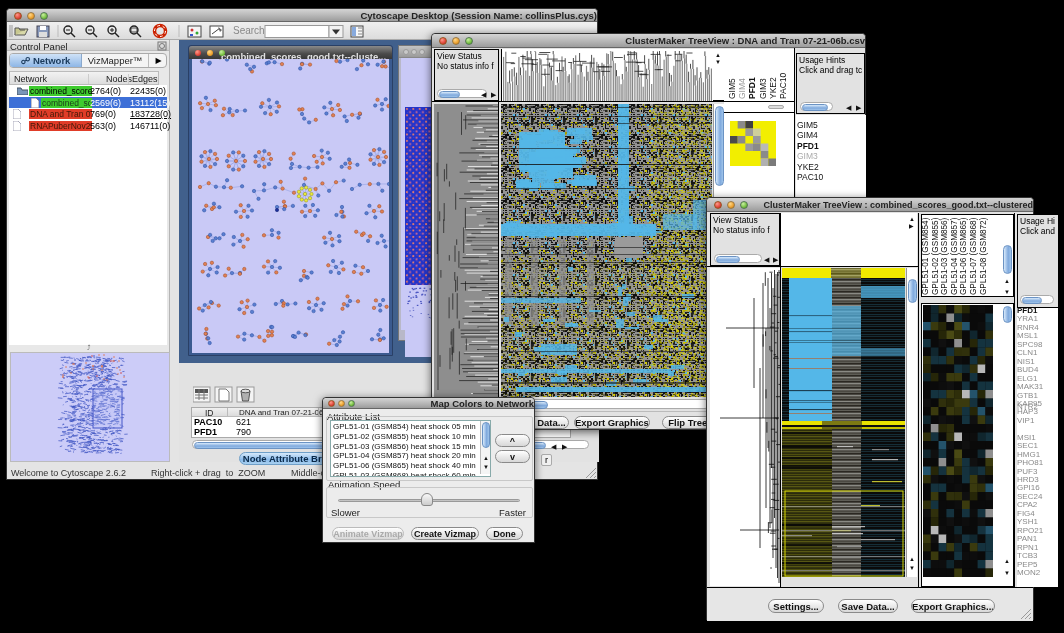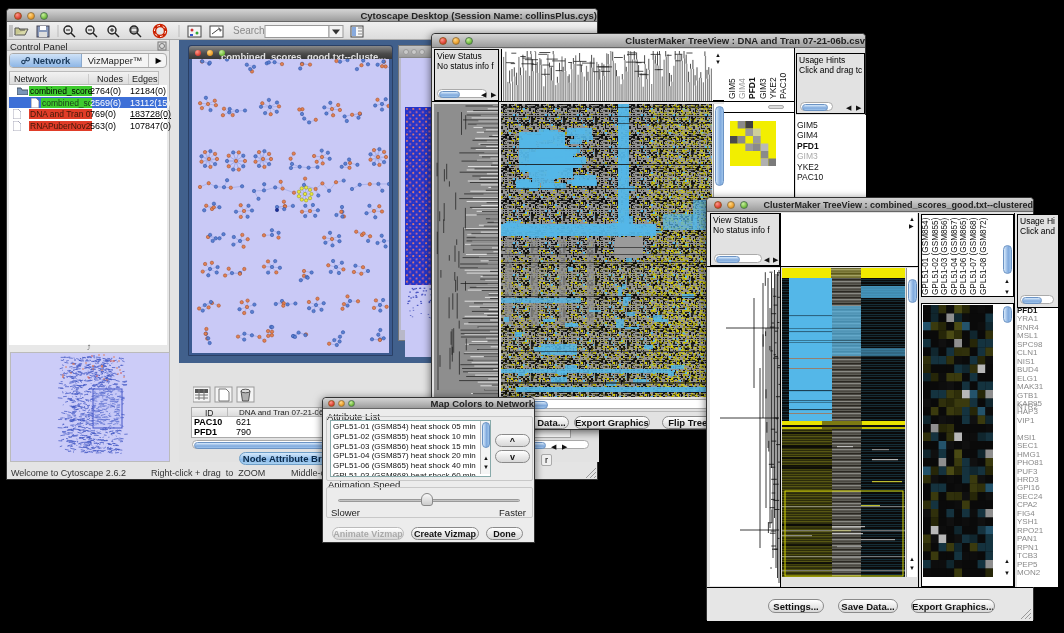--- a/index.html
+++ b/index.html
@@ -92,31 +92,31 @@
     </div>
 
     <div class="abs" style="left:2px;top:13px;width:158px;height:15px;background:#f4f4f4;border:1px solid #aaa;border-radius:4px;overflow:hidden;">
       <div class="abs" style="left:0;top:0;width:72px;height:100%;background:linear-gradient(#cfe2f7,#8db6e6);border-right:1px solid #8aa8cc;text-align:center;font-size:9.5px;font-weight:bold;color:#1a3a5c;line-height:14px;">☍ Network</div>
       <div class="abs" style="left:72px;top:0;width:66px;height:100%;text-align:center;font-size:9.5px;color:#222;line-height:14px;">VizMapper™</div>
       <div class="abs" style="left:138px;top:0;width:20px;height:100%;border-left:1px solid #bbb;text-align:center;font-size:8px;line-height:14px;">▶</div>
     </div>
 
     <div class="abs" style="left:2px;top:31px;width:150px;height:14px;background:linear-gradient(#f2f2f2,#ddd);border:1px solid #bbb;font-size:9px;color:#222;">
       <span class="abs" style="left:4px;top:2px;">Network</span>
-      <span class="abs" style="left:78px;top:2px;border-left:1px solid #ccc;padding-left:8px;">Nodes</span>
+      <span class="abs" style="left:78px;top:2px;border-left:1px solid #ccc;padding-left:17px;">Nodes</span>
       <span class="abs" style="left:118px;top:2px;border-left:1px solid #ccc;padding-left:3px;">Edges</span>
     </div>
     <div class="abs" style="left:2px;top:45px;width:158px;height:260px;background:#fff;font-size:9px;">
       <div style="height:11.6px;position:relative;">
         <svg class="abs" style="left:8px;top:1px" width="11" height="9">
             <path d="M0 9V2h4l1 2h6v5z" fill="#7a96b8" stroke="#456"></path>
           </svg>
         <span class="abs" style="left:20px;top:1px;background:#3ecb2e;padding:0 1px;width:63px;overflow:hidden;white-space:nowrap;font-size:8.5px;">combined_scores</span>
         <span class="abs" style="left:81px;top:1px;">2764(0)</span>
-          <span class="abs" style="left:121px;top:1px;">12184(0)</span>
+          <span class="abs" style="left:121px;top:1px;">22435(0)</span>
       </div>
       <div style="height:11.6px;position:relative;background:#3d6fd7;color:#fff;">
         <svg class="abs" style="left:22px;top:1px" width="8" height="10">
             <path d="M0 0h5l3 3v7H0z" fill="#fff" stroke="#889"></path>
           </svg>
         <span class="abs" style="left:32px;top:1px;background:#3ecb2e;color:#1a3a1a;padding:0 1px;width:51px;overflow:hidden;white-space:nowrap;font-size:8.5px;">combined_sco</span>
         <span class="abs" style="left:81px;top:1px;">2569(6)</span>
           <span class="abs" style="left:121px;top:1px;">13112(15)</span>
       </div>
       <div style="height:11.6px;position:relative;">
@@ -126,21 +126,21 @@
         <span class="abs" style="left:20px;top:1px;background:#e03c28;color:#401808;padding:0 1px;width:63px;overflow:hidden;white-space:nowrap;font-size:8.5px;">DNA and Tran 07</span>
         <span class="abs" style="left:81px;top:1px;">769(0)</span>
           <span class="abs" style="left:121px;top:1px;text-decoration:underline;">183728(0)</span>
       </div>
       <div style="height:11.6px;position:relative;">
         <svg class="abs" style="left:4px;top:1px" width="8" height="10">
             <path d="M0 0h5l3 3v7H0z" fill="#fff" stroke="#aab"></path>
           </svg>
         <span class="abs" style="left:20px;top:1px;background:#e03c28;color:#401808;padding:0 1px;width:63px;overflow:hidden;white-space:nowrap;font-size:8.5px;">RNAPuberNov2+!</span>
         <span class="abs" style="left:81px;top:1px;">563(0)</span>
-          <span class="abs" style="left:121px;top:1px;">107847(0)</span>
+          <span class="abs" style="left:121px;top:1px;">146711(0)</span>
       </div>
     </div>
 
     <div class="abs" style="left:80px;top:304px;font-size:7px;color:#555;">⤴</div>
 
     <div class="abs" style="left:3px;top:312px;width:160px;height:110px;background:#ccccf8;border:1px solid #bbb;"><svg width="160" height="110" viewBox="0 0 160 110">
           <path d="M81.8 63.0l0.7 -1.1M66.9 19.0l4.7 0.8M62.3 88.9l1.7 0.4M99.1 41.4l2.8 0.4M76.9 27.9l0.0 -0.8M80.6 98.7l1.2 0.8M63.1 81.8l-1.4 -0.3M101.3 52.4l-4.6 -0.9M109.0 34.1l-4.2 0.6M107.3 66.7l-4.7 -1.0M66.1 70.5l3.9 -0.5M101.9 80.3l2.2 -0.7M74.9 62.6l1.1 1.0M79.2 28.4l-0.2 0.2M69.2 26.8l-1.0 0.3M96.4 35.5l-2.4 0.6M53.1 86.4l-0.5 0.1M84.6 90.0l3.6 0.6M66.7 40.1l-1.7 -1.0M64.7 63.1l-2.0 0.0M69.8 96.7l4.3 0.9M73.4 75.7l1.3 -0.2M88.2 8.6l-4.5 -1.1M86.3 33.2l0.3 -0.2M98.1 16.8l-3.4 -1.2M62.9 71.9l-3.6 0.4M67.3 81.9l-4.4 0.8M107.1 61.1l1.0 0.0M62.8 19.8l-4.7 -0.8M88.2 91.5l1.6 -0.7M76.4 53.8l1.5 -0.2M88.8 52.8l4.9 0.5M80.1 55.7l4.1 -1.0M92.0 20.8l-2.4 0.3M57.9 89.6l4.4 -0.6M53.4 65.0l1.9 1.0M112.2 32.4l3.9 -1.0M82.5 20.3l3.4 -0.7M77.9 91.8l1.0 -0.3M104.5 92.5l3.4 0.1M61.2 54.9l4.6 -0.6M86.9 79.8l0.7 -0.8M52.1 14.7l-3.4 1.1M89.6 7.0l-4.6 -1.0M53.0 86.2l-3.0 1.1M84.2 67.8l2.6 0.5M61.6 27.7l4.5 1.0M98.2 12.4l1.3 -0.1M58.5 80.0l-2.1 -0.4M66.7 37.7l-4.5 0.6M108.3 77.8l-0.2 -0.5M83.9 79.7l-4.0 -0.1M53.1 58.3l3.3 0.2M68.4 45.9l-2.1 0.6M92.0 37.4l3.3 1.1M87.9 95.9l0.8 -0.8M67.6 94.1l4.4 0.6M81.4 99.1l-4.0 -0.4M56.1 93.1l2.5 -0.2M79.7 39.7l0.4 -0.8M112.9 64.6l-3.7 0.2M86.8 62.1l0.2 0.9M81.3 57.2l1.9 -0.6M64.8 36.1l2.0 0.0M67.1 76.5l1.2 0.5M112.4 73.4l-1.5 -0.6M111.2 28.8l4.9 -0.8M66.8 22.8l-2.0 -0.5M67.5 14.5l-2.2 0.9M79.7 5.2l-0.6 -0.7M71.8 32.4l2.4 -1.2M65.5 85.9l0.9 0.4M104.1 68.1l3.8 0.3M65.7 25.9l-0.7 -0.6M78.4 89.9l2.1 -0.8M99.5 50.3l0.2 0.4M60.5 89.9l3.3 1.0M92.9 28.1l4.5 -0.7M69.4 85.3l-0.2 -1.2M94.1 39.5l-0.4 1.2M61.8 53.3l2.3 0.3M62.8 28.2l-4.2 1.0M90.2 68.8l-3.9 -0.5M75.6 95.5l4.9 1.1M79.6 19.8l-4.3 0.7M62.4 65.7l3.1 -0.8M92.6 83.7l-0.9 1.2M98.6 66.4l-0.3 0.7M64.7 71.6l4.8 0.4M80.8 81.3l-1.4 0.4M70.5 50.6l-4.1 1.0M63.9 33.1l0.6 -0.4M86.8 54.9l1.6 -0.7M54.6 32.1l0.8 0.9M61.9 47.4l-2.9 -0.2M84.2 62.5l4.8 -1.0M107.7 56.7l-2.0 -0.0M63.6 11.5l1.7 -0.9M57.6 44.2l-0.3 0.1M81.0 90.9l-2.5 -0.8M74.8 74.5l2.0 -0.0M106.0 48.7l1.8 -0.8M62.1 66.1l2.4 1.2M94.8 13.0l-3.6 -0.7M90.3 16.2l-1.6 0.7M75.7 91.6l-2.5 -1.1M75.4 38.1l4.8 0.9M65.4 23.5l-3.1 0.5M105.8 97.4l-1.0 0.1M65.0 59.1l-4.5 0.8M83.0 77.5l0.4 -0.3M59.4 68.7l3.8 -1.0M52.5 64.8l-3.3 0.4M102.8 44.5l-4.9 0.9M58.9 33.7l3.6 -0.8M52.2 6.0l0.8 1.0M81.9 54.1l2.7 -0.2M91.3 42.8l0.9 1.2M92.2 18.9l0.5 -1.0M80.2 90.0l-0.7 -1.2M92.8 98.7l-2.8 -0.9M80.2 30.4l-0.5 0.6M109.1 39.1l1.9 -0.9M98.6 32.1l-0.0 0.4M61.5 91.7l-4.4 0.9M74.4 63.3l1.0 1.1M103.6 62.5l2.3 -0.1M103.9 96.8l-3.4 0.7M72.5 78.7l2.5 -0.4M67.9 63.7l3.0 0.2M67.0 73.7l3.3 0.2M77.3 27.6l2.7 -0.6M72.3 70.1l-3.4 1.0M66.5 79.2l3.9 1.2M59.4 97.6l0.5 0.7M82.0 55.3l-0.2 -0.3M100.4 73.3l-1.9 -1.1M75.3 72.0l0.9 -1.2M74.6 55.9l-1.4 -1.0M98.3 54.0l-1.8 0.0M97.1 24.4l-2.1 0.2M73.0 78.8l-2.5 1.0M81.3 87.2l-4.2 -0.4M51.9 30.9l-4.1 -0.7M105.7 58.3l-2.9 1.0M87.3 13.3l1.1 -0.9M104.0 36.5l-1.2 -1.1M52.2 39.5l-0.1 0.8M107.3 86.8l4.2 0.5M64.1 34.6l4.2 0.0M70.8 85.6l2.2 -0.8M85.4 94.4l-4.7 1.0M66.5 53.3l2.6 -0.0M69.2 34.5l2.5 0.2M77.1 66.6l-1.1 -0.3M74.3 46.4l4.1 0.9M79.9 91.6l-3.4 0.8M94.5 63.4l2.8 1.1M63.5 41.0l4.7 -0.4M75.3 15.1l2.4 -0.8M66.9 89.4l-0.8 -0.6M97.0 58.8l-2.4 -0.9M83.6 50.3l1.3 0.7M109.2 57.8l-3.8 0.6M71.0 45.5l-2.6 -0.3M76.6 19.6l4.8 -0.9M90.9 46.4l0.1 -0.1M76.6 94.6l-4.6 -0.2M67.7 21.3l0.2 -0.6M61.2 61.7l3.9 0.6M90.8 20.8l1.3 -0.7M69.7 5.0l0.2 0.8M73.0 53.8l1.4 1.1M55.8 43.3l-3.7 0.4M65.9 58.1l-4.6 0.5M102.9 86.4l4.7 -1.0M72.8 27.5l4.1 0.7M105.6 59.3l-2.1 -0.9M97.0 46.9l-3.7 -0.6M74.3 63.4l0.6 1.1M51.2 92.9l-2.4 0.8M80.4 48.5l-1.5 -1.0M87.0 30.2l2.6 -0.9M57.8 88.9l-2.7 -0.7M103.6 48.4l-4.8 0.3M94.4 61.3l-4.6 1.1M98.6 38.9l2.2 0.8M78.4 98.6l0.6 -0.4M100.0 69.3l1.6 -1.2M69.2 22.0l1.7 -0.7M76.9 42.1l-0.5 -1.1M99.8 97.4l1.2 1.0M89.9 64.3l-4.6 -1.0M61.8 5.3l-3.9 -0.4M60.7 9.8l4.2 1.0M55.4 60.7l-0.6 0.0M106.7 91.9l-2.3 0.6M92.0 31.6l-2.8 -0.3M85.1 39.2l-2.0 -0.1M68.7 7.0l0.5 1.1M103.8 92.7l-1.8 -0.4M62.6 88.3l-4.8 0.1M88.8 37.4l0.2 0.8M72.7 77.2l4.9 0.4M109.8 44.0l-3.6 -0.7M89.1 30.6l-4.0 0.9M89.0 99.6l1.3 0.5M85.3 13.9l-3.8 -0.2M113.5 18.4l-2.2 0.3M57.1 85.8l-2.1 -0.4M72.6 54.5l1.5 -1.2M73.8 99.0l0.4 0.7M97.8 40.2l-1.7 1.1M104.7 27.3l3.9 1.1M51.6 28.6l-2.0 0.1M98.0 63.5l2.3 -0.2M79.7 7.9l-0.5 -1.2M83.0 26.0l1.5 1.0M78.5 22.1l2.7 1.0M87.6 70.4l-4.1 -0.3M68.1 11.2l1.6 -0.5M72.0 93.8l4.7 0.3M101.1 82.4l-0.9 -1.1M86.2 14.2l1.3 0.5M92.7 5.0l0.5 1.0M61.4 13.5l-3.2 0.6M86.3 87.6l0.1 -0.9M83.8 61.8l0.1 -1.1M81.5 95.0l-0.7 0.7M91.6 69.7l-3.6 -0.6M67.6 7.2l3.6 1.1M54.0 22.4l-4.8 -0.7M62.5 77.3l-2.6 -0.7M60.3 60.4l3.7 -0.1M76.8 28.2l4.8 -1.0M93.3 68.8l-0.9 -0.2M95.6 6.2l-4.1 -0.8M74.3 4.7l-1.0 -0.3M90.0 87.7l4.6 -0.2M81.5 57.2l-1.6 -0.2M67.9 6.4l-2.6 -0.9M62.6 56.3l0.5 -0.1M70.0 27.1l-0.9 0.3M69.4 32.5l3.6 0.4M110.3 99.8l-0.6 1.2M84.2 42.8l-3.7 0.6M93.4 12.8l2.4 0.6M60.7 72.9l2.1 0.5M101.0 26.2l-4.3 1.0M93.1 76.8l-4.1 -0.5M98.8 42.3l-0.4 0.3M90.2 86.9l-3.2 -0.3M101.2 70.3l-4.7 0.5M101.7 100.0l-4.0 -0.5M91.2 62.5l-1.0 0.3M94.0 76.7l0.5 0.3M82.9 58.2l0.2 1.0M92.9 59.2l-3.9 0.6M91.9 90.5l0.9 0.5M74.7 69.4l2.8 -0.4M108.5 44.1l5.0 0.3M103.7 54.6l-0.6 -0.4M82.2 70.1l1.3 0.0M93.3 23.8l3.5 0.7M81.3 22.2l3.3 0.1M61.2 19.7l-2.6 -0.6M64.3 20.1l1.4 -0.9M92.5 50.7l-4.9 0.5M58.5 65.5l-3.7 0.5M87.6 27.1l-3.8 -0.2M105.0 69.0l3.4 -0.2M82.4 70.3l-4.6 0.9M104.3 14.6l-3.4 -0.1M86.4 31.8l-4.5 -0.1M112.7 50.6l-1.7 0.6M66.9 65.9l-0.1 0.7M73.2 38.5l1.1 0.6M94.4 66.7l-4.7 -0.3M59.3 39.3l0.3 0.9M93.7 13.8l-1.9 0.3M70.6 66.1l-3.6 1.0M64.9 28.3l3.0 1.0M70.0 42.7l-0.8 0.6M113.7 61.9l-3.6 -0.7M105.0 65.1l3.5 -0.0M88.1 39.8l3.3 0.0M92.7 10.9l3.9 -1.0M93.3 95.8l-1.2 -1.2M101.5 68.8l-0.3 0.1M83.1 45.1l1.3 -0.8M97.2 62.5l2.2 -0.4M77.0 58.2l1.6 -0.9M105.4 54.9l3.5 -0.7M86.6 70.4l0.5 1.1M72.0 27.1l-2.7 1.1M98.5 76.0l1.5 -0.7M81.1 72.1l0.4 0.5M97.1 91.3l3.5 0.4M101.2 16.9l0.1 0.8M110.7 64.2l0.2 -0.1M93.9 56.3l-3.1 -0.1M56.0 39.8l-1.0 -1.1M52.7 71.4l-0.4 -0.9M105.5 91.2l-3.0 -0.9M98.7 38.0l3.0 0.6M83.6 28.5l0.2 -0.3M76.4 82.4l-1.7 0.2M76.3 91.4l1.9 -1.1M113.3 46.2l-0.1 -1.0M66.5 18.4l3.7 0.4M105.9 60.5l2.6 -0.6M78.4 6.4l-0.1 -0.0M88.5 84.4l1.4 0.2M103.9 96.9l-0.5 -0.6M84.3 53.6l-1.9 -0.9M90.0 24.3l2.3 -0.4M75.4 94.0l-0.2 -0.7M65.9 88.1l1.3 0.5M105.6 40.9l-1.4 0.2M87.4 17.4l4.2 1.0M86.3 23.1l-4.0 0.7M100.8 26.9l-3.6 -1.0M99.2 36.8l-2.5 0.9M95.8 36.1l1.7 0.9M100.1 52.4l3.1 1.2M59.7 23.7l1.7 -0.2M75.3 78.1l0.9 -0.9M96.1 28.2l1.6 1.1M54.7 22.3l0.8 -0.5M72.6 48.9l1.9 0.5M68.1 84.5l4.0 0.1M60.9 64.1l-4.5 -0.1M107.1 31.1l-4.0 -0.6M63.4 16.4l3.2 0.2M89.6 4.5l-4.8 -0.4M51.8 34.9l-4.7 -0.0M99.7 80.8l3.0 -1.0M89.2 78.5l-1.0 1.1M90.1 6.5l-1.9 -0.2M60.9 84.2l-2.9 0.1M75.8 38.4l1.8 0.9M59.8 98.2l-2.7 0.3M89.8 49.8l1.5 0.1M84.4 57.7l-2.3 -0.6M85.7 13.6l4.8 -0.8M90.2 42.5l4.4 0.3M95.8 56.2l-2.4 0.3M97.2 90.7l3.6 0.7M83.8 37.7l-0.6 0.9M63.6 91.6l-1.1 -0.7M100.5 6.5l-4.8 0.7M70.5 68.7l-1.2 1.0M74.0 67.1l-4.7 -1.2M75.0 27.2l-0.7 -0.5M106.3 51.9l2.9 -0.1M109.8 77.8l-3.6 -0.5M55.7 4.4l-2.5 -0.4M62.4 95.9l2.8 0.8M97.1 8.4l-0.6 -0.2M58.9 93.9l3.1 -0.8M83.1 16.8l-1.5 0.6M89.5 42.1l1.7 -0.2M71.5 89.9l-3.0 0.3M51.0 16.9l0.7 0.5M96.6 8.6l-4.4 -0.9M111.3 97.2l-5.0 -0.7M84.6 64.8l4.9 0.1M104.6 95.9l3.5 1.1M64.3 10.9l-4.8 -0.6M96.3 22.9l4.5 -0.6M73.0 8.0l-1.7 -0.2M79.4 75.5l0.4 -0.3M59.7 77.1l3.0 1.0M90.6 27.0l4.9 0.5M96.7 99.1l1.6 -1.0M89.7 7.2l-0.9 0.1M93.8 46.5l-0.4 0.2M75.7 66.1l0.5 -0.3M102.8 80.0l-1.4 -1.0M112.5 29.6l3.3 -1.0M101.0 67.8l2.7 -0.6M87.1 86.3l0.7 1.2M69.4 76.7l-3.3 -0.3M93.1 18.6l-3.2 1.1M104.8 66.6l-1.8 -0.3M92.3 45.1l-1.2 -0.3M90.5 54.2l-2.2 -0.5M78.6 14.7l2.3 -0.8M82.5 4.6l1.6 0.3M85.6 80.9l-5.0 -0.6M87.8 33.4l4.2 -0.6M67.0 46.1l-0.1 -1.0M95.9 96.0l4.2 0.5M74.0 8.0l4.7 -0.2M99.1 28.7l-3.7 0.3M112.6 85.8l-4.4 -0.7M78.1 11.7l-0.9 1.0M85.9 80.0l4.4 0.5M63.0 99.5l-1.0 -0.9M69.2 4.9l0.4 1.0M81.2 35.7l-4.1 0.8M99.0 5.5l-2.8 -0.1M99.7 23.2l0.5 0.6M62.3 17.5l1.3 -0.4M84.8 98.3l0.2 -1.0M78.2 67.7l3.9 0.4M80.1 27.9l0.4 -0.5M58.4 23.9l4.3 0.4M95.4 17.6l-1.6 -0.1M95.2 67.7l-4.9 -1.0M70.1 83.0l-0.6 -0.7M63.4 97.4l-0.9 0.5M99.5 23.5l-3.8 -0.9M60.7 82.2l2.2 0.6M60.5 25.2l2.5 0.7M84.2 19.3l2.2 0.0M62.3 23.4l-2.8 0.8M99.9 46.5l4.2 -0.9M60.2 46.8l3.7 0.7M71.9 73.1l0.5 -0.7M104.8 67.9l-1.7 -0.8M68.6 66.9l-3.0 -0.8M61.8 36.0l-1.5 0.4M63.5 67.0l-4.3 -0.0M51.1 79.0l4.1 -0.7M67.9 33.1l2.6 -0.7M80.1 77.7l4.0 0.2M60.1 59.7l-3.1 -0.8M82.1 20.5l-1.7 -0.3M57.0 83.9l2.2 -0.1M78.1 14.8l-4.6 -1.1M87.1 43.6l-0.8 0.8M54.9 73.9l-1.4 0.4M55.8 4.5l3.4 -0.5M67.0 14.2l-2.3 0.1M70.8 27.6l-4.6 -0.6M110.8 31.2l4.9 1.0M64.4 55.3l-3.9 -1.1M94.2 71.3l-4.1 -0.8M88.7 99.8l-3.9 0.2M71.2 67.7l2.7 0.0M75.5 82.9l-4.0 -0.7M63.9 20.8l2.6 0.2M61.7 34.5l2.9 -1.1M100.5 18.2l-3.3 0.7M99.3 23.6l1.9 0.5M54.3 4.3l-4.6 0.1M71.1 10.6l-4.4 0.9M89.9 39.1l4.7 0.2M101.4 51.3l-0.0 -0.6M81.4 33.1l2.9 0.4M60.5 41.0l4.4 0.0M97.9 61.0l1.3 -1.0M100.1 81.0l3.5 -0.6M87.6 57.9l0.8 1.0M106.9 8.8l-1.1 0.3M103.6 36.9l-2.7 0.4M100.7 67.7l-0.7 -0.5M69.2 62.0l3.8 -0.1M85.1 32.7l-4.2 -0.3M105.7 7.1l-3.1 0.9M70.0 55.7l1.3 -0.3M66.9 41.4l-3.3 -0.4M102.2 88.7l-1.9 -0.4M106.1 79.9l3.6 1.1M75.0 4.9l-4.0 -0.6M86.2 67.1l1.8 1.2M97.0 76.3l-3.6 0.6M66.2 43.9l-1.7 -0.6M68.9 33.3l1.9 1.1M101.8 9.7l-0.1 0.5M51.2 88.0l-3.8 -0.3M87.9 53.2l-0.4 1.1M80.9 4.7l-2.3 -0.7M108.8 52.8l-3.3 0.2M95.6 64.2l-4.7 0.1M76.1 12.1l1.4 -0.0M112.4 38.6l-1.8 0.8M81.7 8.6l3.9 -0.7M83.9 9.9l1.8 1.0M87.6 97.3l-1.4 0.5M88.6 89.6l4.3 -0.2M96.5 38.7l-0.3 -0.9M109.3 63.8l-0.9 -0.8M84.6 8.2l1.6 0.8M93.0 11.3l-1.0 0.7M60.5 15.6l0.3 0.5M105.1 61.8l3.9 0.9M56.2 61.9l3.3 0.5M93.3 19.9l2.4 -0.9M75.8 84.8l3.4 -0.2M82.0 36.3l2.1 -0.9M97.1 43.7l-2.1 -0.7M60.1 92.8l0.7 -0.6M77.7 24.5l2.9 0.4M99.1 16.7l-2.6 -0.9M68.1 7.2l4.3 -0.3M68.4 66.2l-1.2 1.0M95.6 78.1l0.1 0.3M86.2 33.7l3.9 -1.0M103.9 53.7l-2.8 -0.1M98.9 46.9l4.8 0.2M88.1 7.1l-0.3 -0.0M68.8 93.9l0.3 -0.6M104.8 82.8l0.8 0.5M64.3 20.6l-2.3 -0.3M65.2 30.3l-1.1 1.1M76.2 68.0l-4.5 -0.3M89.5 67.2l0.8 -0.2M112.0 88.5l-3.1 0.3M57.2 19.9l-4.2 1.0M51.1 78.6l2.4 0.7M62.9 76.5l-2.0 0.7M51.5 75.0l-4.8 -0.4M76.7 84.2l2.5 0.1M85.7 64.2l-1.8 -0.3M56.7 75.0l-0.8 -1.1M99.5 78.2l-1.4 0.9M74.7 11.9l4.0 1.1M77.9 54.7l-1.5 0.4M97.5 22.5l0.2 0.7M96.4 19.5l-0.6 -0.9M57.1 73.9l-4.7 0.8M112.3 12.3l-3.0 0.2M85.7 86.4l-0.4 0.6M76.3 4.7l3.8 -1.0M86.3 94.7l4.2 0.4M108.5 77.1l2.2 0.9M60.8 66.6l4.9 0.5M80.1 88.5l-3.8 -0.0M74.4 71.2l3.9 -1.2M94.0 75.5l1.5 -0.6M81.5 23.2l-1.0 1.1M85.6 78.4l0.8 -0.2M104.0 48.9l2.6 0.9M56.2 17.8l1.2 -0.4M100.4 95.9l-4.3 -1.1M91.5 12.2l1.1 0.7M84.4 71.8l1.2 -0.1M68.6 57.8l0.1 0.8M63.4 72.0l1.7 1.2M89.2 12.3l1.8 -1.0M65.3 88.6l-4.1 -0.5M86.5 32.4l-1.7 -0.7M55.0 8.2l2.7 -0.7M74.7 98.4l0.7 -0.7M61.0 76.2l-4.4 0.6M92.9 17.0l3.0 -1.1M66.2 32.2l2.9 0.8M67.5 40.7l4.5 0.4M80.3 63.8l2.5 -0.4M101.4 5.3l-1.6 0.1M95.5 82.3l-2.6 -0.4M99.2 19.5l-0.7 -0.4M69.7 15.7l-4.5 0.4M65.7 92.1l0.2 0.7M94.7 66.2l3.9 0.5M77.6 15.4l1.1 0.3M78.0 95.0l-1.6 1.1M55.9 87.2l1.2 0.4M63.1 17.6l-1.1 -1.0M63.4 55.4l0.6 0.5M91.5 53.0l4.2 -0.1M92.1 28.5l-3.3 1.2M74.8 86.7l-2.9 -0.3M76.1 14.2l-1.6 0.3M96.0 11.0l1.6 -0.5M98.5 8.4l-4.4 -0.6M73.6 60.0l-2.3 1.0M109.9 38.1l-3.2 -0.3M90.5 39.6l3.7 1.0M60.6 77.0l-4.7 0.4M106.7 77.2l-2.6 0.9M77.4 4.7l-1.3 -0.5M85.5 50.8l-0.1 -0.2M81.0 92.6l-0.7 -1.1M71.0 29.5l-1.6 -1.1M88.1 50.5l5.0 1.0M62.6 9.8l0.2 0.0M81.6 13.7l4.5 0.7M58.4 81.4l-4.0 -0.5M100.5 10.5l-0.3 -0.6M82.6 64.2l4.0 0.3M94.0 7.1l2.7 0.4M100.8 39.0l-1.8 -1.1M104.9 67.0l2.0 -1.2M99.1 73.5l-2.1 1.1M69.2 33.2l-4.3 -1.1M63.0 38.6l-1.3 0.8M101.7 68.6l-3.1 -0.1M104.8 79.3l2.6 -1.1M61.4 43.7l0.7 0.6M97.3 84.3l1.1 -0.1M85.9 41.1l-2.3 -0.2M74.8 99.9l2.5 -0.8M77.1 11.7l2.9 -0.6M94.2 25.4l4.7 0.5M56.1 45.8l4.7 1.0M66.4 76.3l-4.3 -0.3M69.2 67.7l0.8 -0.1M82.0 54.9l-1.3 0.1M85.7 45.9l-2.5 -0.3M105.0 95.8l-0.9 1.1M66.5 82.9l-4.4 0.4M63.6 35.5l-0.6 -0.4M98.7 95.8l-0.3 -0.4M104.7 97.9l0.4 -0.2M92.6 75.7l-1.2 -0.0M73.4 99.8l3.8 -0.9M82.6 88.9l1.5 -0.1M79.1 35.9l-1.5 0.6M70.1 81.9l1.8 0.7M75.2 15.2l-2.1 0.1M63.1 27.9l2.7 -0.3M63.0 66.3l-0.5 0.4M99.1 8.4l1.0 -0.2M85.9 6.8l3.4 -1.0M101.4 20.7l2.9 -0.6M69.1 11.9l-0.3 -1.0M72.3 32.0l3.7 -0.4M62.9 29.3l-4.5 1.1M83.1 87.3l-3.6 0.3M113.3 81.3l3.4 -0.2M63.3 5.6l-0.3 -1.0M81.5 80.2l3.1 0.3M60.6 49.3l4.3 -0.7M103.8 47.9l0.0 0.1M61.1 9.5l0.1 -0.7M68.5 47.6l4.9 1.2M81.3 16.6l-1.6 0.5M93.6 71.4l-1.0 0.1M73.5 78.4l-1.7 -0.6M61.4 64.4l-1.8 0.7M96.0 87.5l-0.2 -0.5M54.8 67.3l-0.6 -1.0M99.2 53.3l4.4 -0.2M95.1 55.4l2.2 -0.4M102.4 77.8l-3.7 0.9M91.5 57.5l-4.6 0.4M83.9 67.4l-3.6 0.5M101.9 74.7l1.7 0.1M94.8 34.3l1.0 -0.2M65.3 41.1l2.1 -0.3M107.0 48.0l-4.1 1.1M70.4 73.1l-3.2 0.7M96.2 41.7l2.5 1.0M81.4 87.3l3.0 -1.1M82.8 82.2l4.8 0.3M70.1 74.0l1.8 0.4M75.8 4.0l2.9 -0.6M52.5 7.6l-2.7 -0.4M88.4 95.2l-1.1 -0.5M110.3 5.2l2.6 0.6M86.3 91.5l1.4 -1.1M74.1 20.5l0.0 -0.4M92.8 33.5l1.7 -1.1M95.6 20.6l3.6 1.1M105.9 56.1l2.9 0.8M81.2 94.8l2.5 0.8M65.4 38.6l3.9 1.0M51.6 39.5l-0.0 -1.1M81.9 65.4l-1.2 0.3M75.9 59.4l3.4 0.6M72.5 91.8l5.0 1.0M104.0 46.8l-2.7 -0.7M84.7 93.1l3.6 0.4M86.4 48.3l-4.8 -0.9M83.7 21.6l2.4 -1.0M76.9 62.0l4.4 0.6M79.2 65.1l-1.7 1.2M94.6 97.4l-4.9 0.9M88.7 40.3l4.0 -0.8M51.1 66.3l-3.9 0.2M53.4 9.3l4.0 0.8M81.3 72.4l-3.5 -0.7M66.3 46.1l1.9 0.2M65.0 24.8l-4.5 0.7M96.0 90.7l0.4 -0.6M100.1 26.3l4.8 0.5M57.0 48.4l-2.8 0.8M60.1 53.0l3.7 0.9M74.7 57.7l-3.3 -0.7M84.8 43.2l5.0 -0.7M74.3 38.2l1.3 -0.1M73.6 60.6l-0.8 0.8M72.7 60.8l0.2 -0.1M76.2 52.0l-1.2 -1.0M92.4 74.5l3.4 0.3M79.8 84.1l-4.6 0.7M80.5 52.9l1.8 1.1M89.7 19.0l2.5 -1.2M93.9 64.1l-1.0 -0.4M86.6 25.1l-3.4 0.1M101.6 31.4l4.8 0.3M84.0 46.3l-4.8 0.1M100.7 35.2l-3.8 -0.6M89.0 58.3l-4.8 0.7M54.3 81.8l-4.9 0.9M68.4 51.5l-1.2 -1.0M74.3 74.7l-2.8 -0.2M57.8 97.2l-3.9 -0.9M85.3 97.5l-3.5 0.8M52.6 51.7l-0.8 0.3M73.9 21.2l-4.2 -0.8M52.5 35.5l-3.3 -0.1M103.3 23.0l-3.0 -0.9M80.5 35.2l-0.2 -1.1M101.1 90.4l2.9 0.3M91.9 46.8l4.1 0.7M80.2 88.9l-4.8 0.3M62.2 53.1l2.9 0.0M89.7 70.1l0.0 1.0M94.9 94.1l-1.4 0.5M62.1 40.5l-1.7 -0.0M101.2 98.0l-3.1 1.2M63.5 67.8l-5.0 0.2M70.9 65.7l3.0 -0.4M86.7 56.4l3.6 1.2M79.7 83.5l-4.2 -0.2M68.8 52.7l-5.0 0.2M58.6 40.1l1.1 -0.2M80.6 81.7l-1.3 -1.1M71.9 32.7l2.8 -0.7M82.5 52.1l2.7 0.5M91.4 30.7l-1.8 0.4M98.5 96.0l3.1 -0.5M88.5 87.0l4.4 -0.4M83.3 86.4l-0.6 -1.1M55.2 79.9l-2.8 0.2M98.6 11.7l1.1 1.1M91.3 76.8l3.4 -0.6M99.4 91.0l-2.8 -0.6M53.9 19.5l-2.0 1.2M54.0 40.8l4.7 -0.7M62.8 49.1l-1.2 0.4M71.9 54.9l0.2 -0.9M70.4 89.4l4.0 -0.1M82.9 58.1l4.7 -0.4M65.2 13.2l4.7 -0.0M68.1 35.7l-3.2 0.6M70.3 48.0l-0.4 -0.3M99.8 94.1l-0.2 1.0M62.7 96.0l-3.3 -0.7M62.2 32.1l2.1 0.2M83.7 24.1l1.6 0.6M64.6 14.6l-3.1 0.2M92.7 29.6l-4.1 -0.5M107.3 70.5l-1.5 0.5M84.1 21.4l4.9 1.0M86.9 24.2l2.4 1.1M93.2 40.9l-4.7 0.2M94.7 44.7l3.9 0.0M61.3 87.6l-4.5 -0.2M76.8 41.0l-3.7 1.0M67.0 56.2l-3.9 0.7M58.0 33.7l-4.0 -0.0M79.7 76.0l-2.6 -0.9M109.2 4.6l-1.4 0.7M81.9 60.5l-4.6 1.1M113.5 8.7l-2.6 -1.1M95.6 23.0l2.5 -0.4M95.8 76.4l-0.5 0.4M61.0 45.5l-3.9 0.0M105.5 60.4l2.3 0.6M61.8 79.9l-4.5 0.1M70.5 22.4l-2.9 -0.6M92.3 27.1l1.6 -1.0M76.8 55.5l-2.5 0.4M98.9 7.6l-4.3 -1.0M88.9 22.4l-1.2 0.4M66.2 13.5l0.6 -0.1M54.1 60.6l-3.7 -1.0M68.5 67.4l4.9 0.5M96.9 79.9l-2.6 -0.7M98.2 29.8l-0.9 0.8M66.1 46.0l0.4 -0.2M65.1 91.1l-2.4 -0.9M67.0 12.8l3.7 -1.0M69.6 60.7l2.5 0.1M109.8 46.4l2.9 0.8M93.5 33.9l-3.7 -0.3M85.8 99.0l1.6 -0.9M51.4 45.3l-4.6 -0.5M77.2 64.3l-0.2 0.5M105.8 56.1l-2.1 0.8M91.4 28.7l2.3 0.9M76.6 47.7l1.5 0.8M112.9 45.5l-2.4 -0.3M78.8 56.6l-0.6 0.3M96.6 87.4l-1.6 -0.1M64.7 74.8l-3.0 1.0M79.3 16.6l4.6 -0.5M59.9 18.8l2.1 -0.4M61.7 68.8l-3.3 -1.1M77.1 18.6l0.1 -0.9M67.4 53.0l4.9 1.2M75.1 21.8l2.4 -0.9M93.0 16.2l-2.9 0.2M92.6 26.2l3.5 -0.6M80.2 78.1l-3.8 0.2M81.2 85.6l-2.6 -0.1M70.5 91.9l-1.7 -0.2M71.1 44.5l1.3 0.0M92.8 33.2l-0.3 -1.2M92.5 48.3l-3.2 0.2M104.0 95.8l4.8 0.6M97.9 94.1l-1.9 0.9M94.4 10.5l-3.2 -1.2M76.3 47.7l-1.5 -0.3M95.6 13.6l-3.9 -0.5M99.0 25.2l1.0 0.1M67.5 77.1l2.2 0.8M73.4 98.5l-3.6 0.4M101.3 19.5l-2.8 -1.2M113.9 23.0l-1.4 -0.6M102.2 71.6l3.2 -1.1M78.5 89.2l-4.6 0.1M68.0 56.0l-3.1 0.7M82.1 71.4l1.6 0.9M68.6 55.3l2.3 -0.9M104.8 32.9l2.9 1.1M103.3 68.5l-1.8 -0.9M104.6 51.4l-3.4 -1.1M109.9 11.8l0.9 0.5M82.8 18.2l-4.3 1.0M110.8 6.2l-2.7 -1.0M68.4 47.6l-1.9 0.3M101.8 16.6l-4.8 0.5M53.2 71.3l-2.0 0.6M55.6 23.7l1.0 1.1M73.2 4.5l-1.9 1.1M92.3 50.5l3.8 -0.3M84.7 40.2l3.3 1.1M64.1 30.0l0.1 -0.9M80.2 8.4l2.9 -0.1M72.3 50.5l2.7 0.7M82.8 42.5l4.1 1.0M68.5 77.4l4.7 -0.7M86.3 66.8l4.0 -0.6M87.3 15.6l3.4 -0.4M96.5 87.7l-3.6 0.1M86.1 90.1l-3.3 0.4M81.5 97.2l3.3 0.5M67.9 85.4l4.0 -0.4M64.6 45.7l2.2 0.8M89.7 60.3l-0.1 -1.0M100.9 87.6l1.5 -1.0M77.9 85.6l1.3 0.2M64.8 20.5l3.1 1.2M97.4 33.5l3.0 -1.1M69.5 90.2l-2.4 0.8M102.2 21.5l-2.8 -0.6M106.2 43.7l3.6 -0.9M61.1 47.4l-2.7 -0.4M70.1 41.3l0.3 -0.7M76.7 63.4l2.5 0.4M87.4 55.0l-2.3 0.8M62.3 82.8l-2.8 1.1M107.8 99.5l-3.8 0.4M71.9 45.4l-0.1 -0.8M62.3 82.5l-0.7 0.3M60.1 17.7l-2.0 -0.3M63.1 53.9l-4.5 -1.0M52.8 32.3l1.9 -0.8M55.9 65.7l-2.0 0.7M108.7 71.7l1.4 0.6M82.4 15.3l-0.6 -0.9M82.1 40.5l2.1 -0.3M83.2 57.4l0.9 0.4M77.9 92.7l1.1 -0.3M72.5 20.4l3.4 -0.9M51.1 11.8l1.6 0.7M108.3 46.2l-4.0 0.7M75.9 52.6l3.1 -0.3M83.2 12.5l1.4 0.8M73.3 62.0l4.7 -0.1M87.5 34.0l0.6 1.1M62.7 67.0l-3.9 -0.2M86.6 24.6l3.6 0.4M81.0 59.1l-1.7 0.1M83.8 52.9l-1.6 -0.3M74.2 83.9l-2.5 1.0M82.8 61.1l-2.6 -0.2M79.8 94.8l3.0 -0.9M85.0 16.3l-4.8 -0.6M95.0 38.6l4.3 -0.2M96.8 66.5l-3.2 0.3M83.8 44.3l4.6 -0.3M93.8 22.8l0.6 1.1M78.2 67.2l-1.1 -0.9M82.8 36.4l-4.6 -1.0M93.7 11.3l-3.3 -0.3M75.3 89.6l1.0 1.2M107.0 21.7l-3.2 -1.0M99.8 54.9l0.2 -0.9M85.3 98.0l4.7 -0.5M55.3 23.8l4.5 -0.7M79.8 46.3l2.9 -1.0M87.3 42.7l-0.4 -0.2M69.8 12.7l-4.4 0.2" stroke="#3a50c0" stroke-width="0.7" fill="none"></path>
           <circle cx="52" cy="24" r="0.8" fill="#e07850"></circle>
           <circle cx="91" cy="17" r="0.8" fill="#e07850"></circle>
           <circle cx="86" cy="23" r="0.8" fill="#cc4444"></circle>

